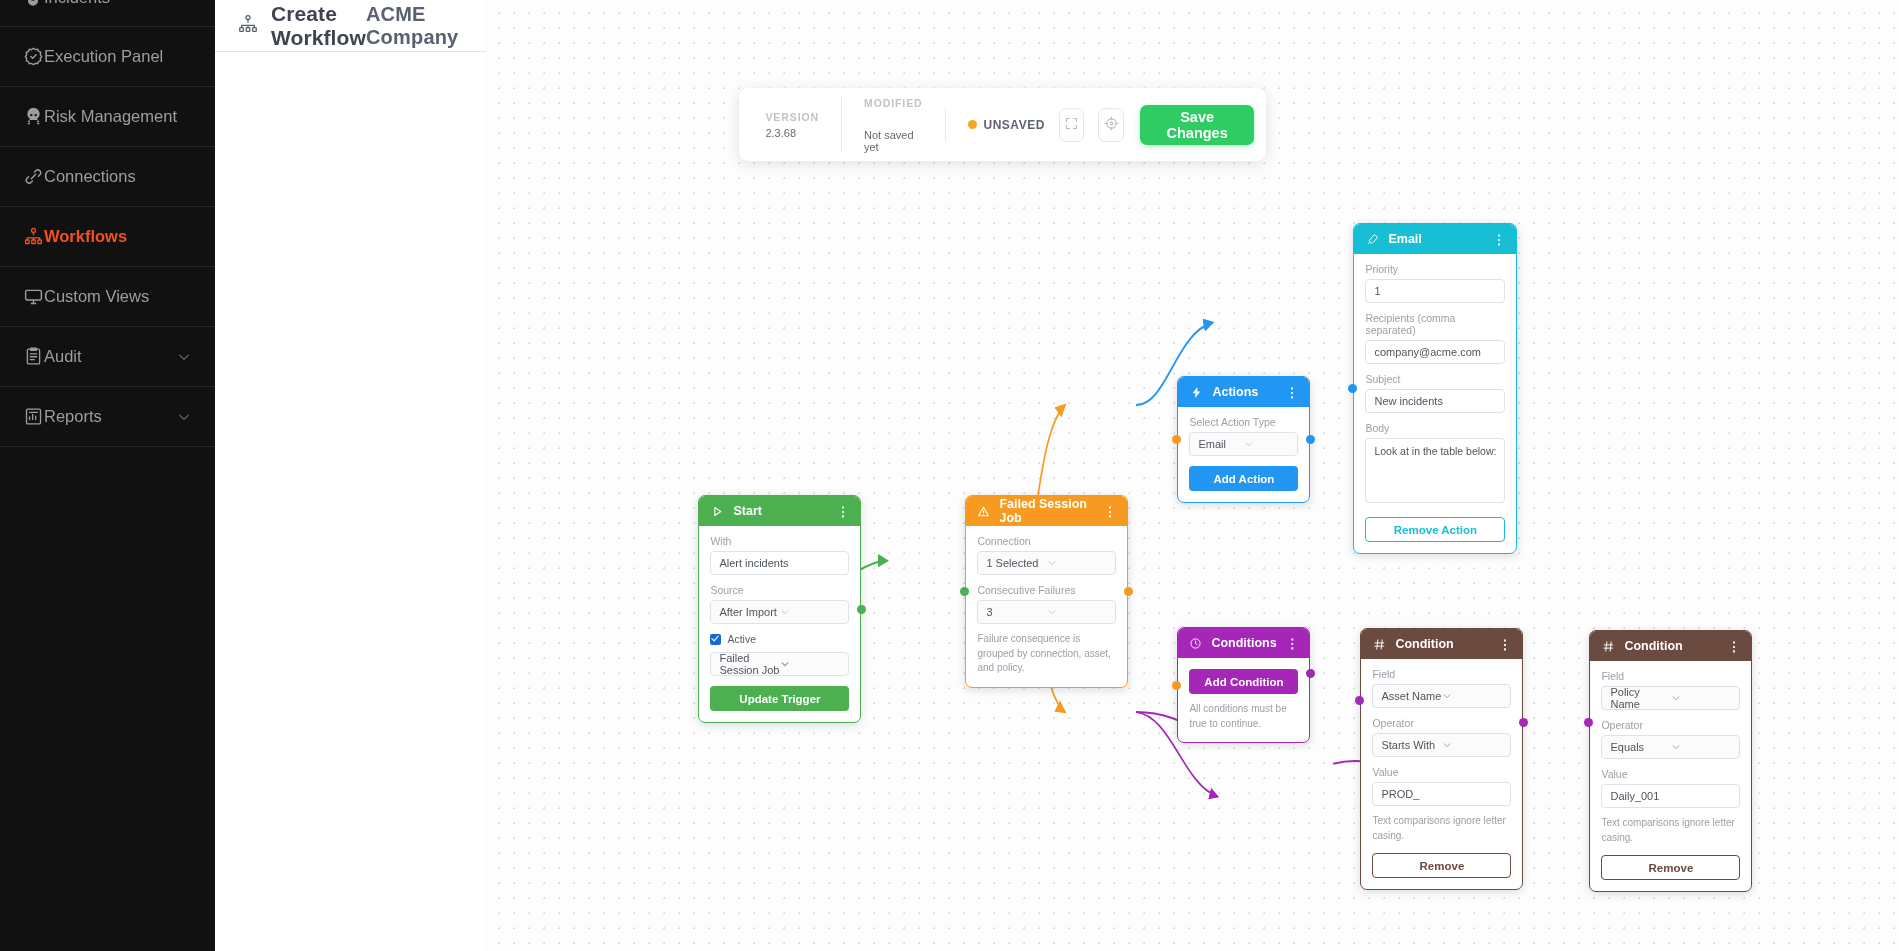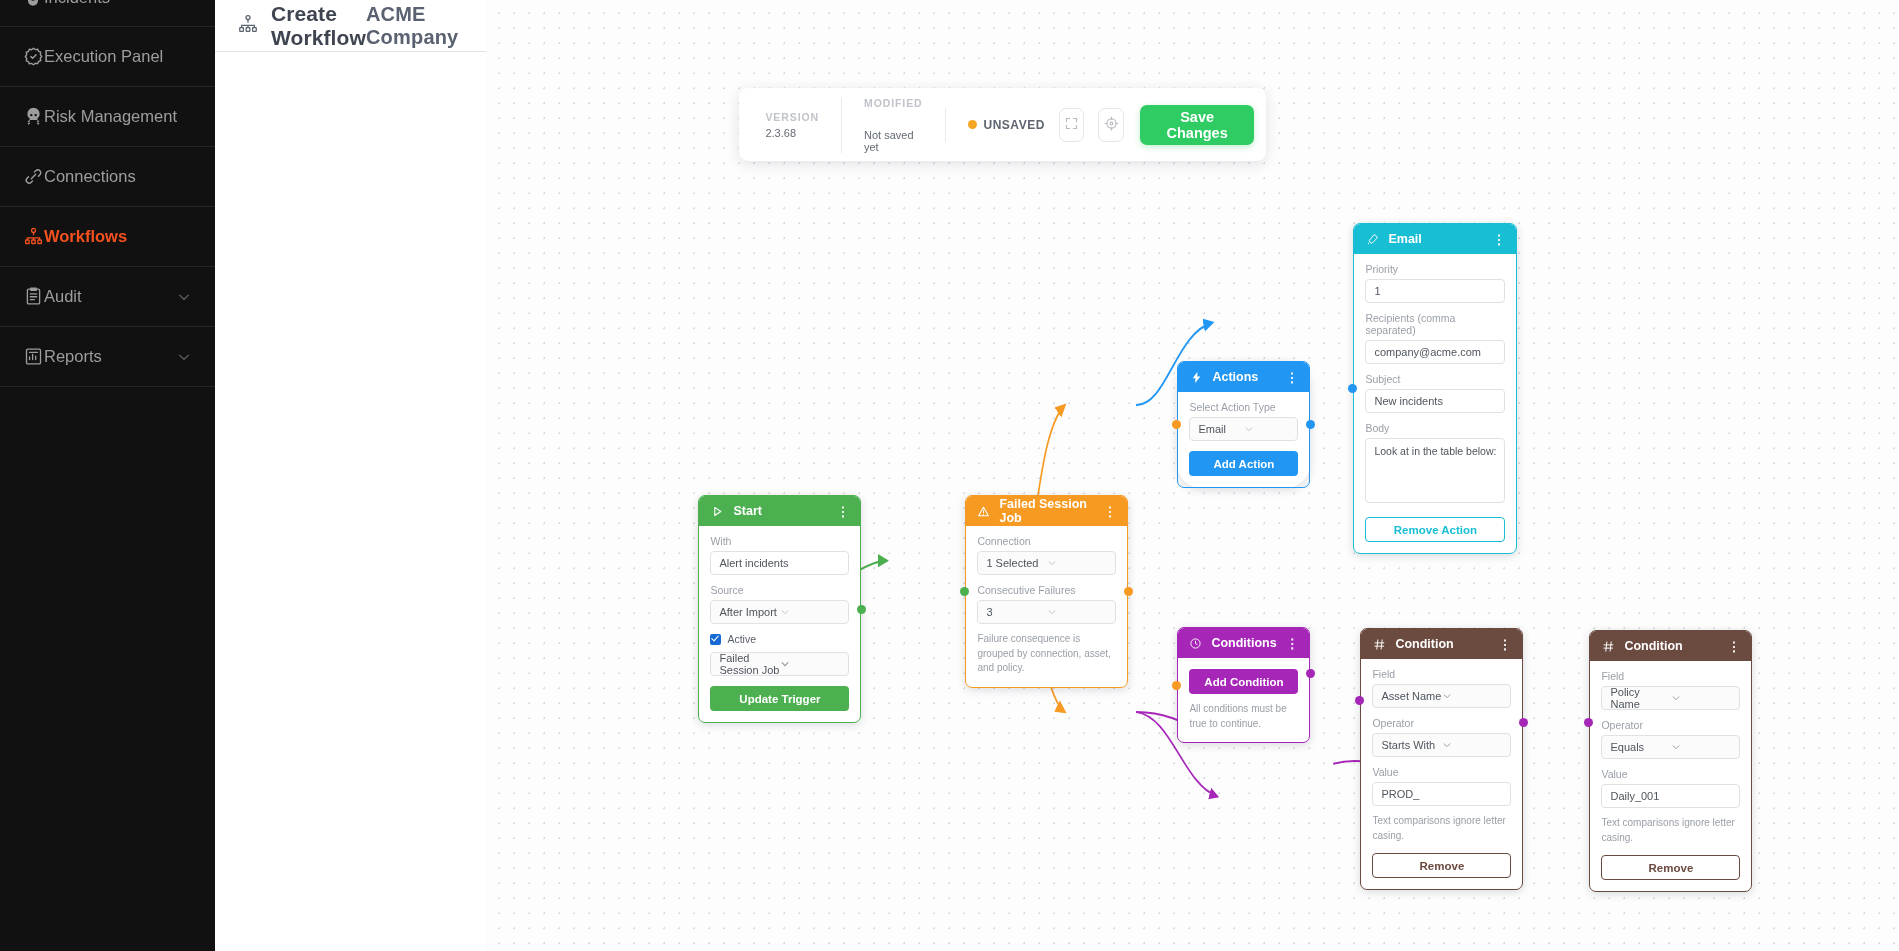--- a/index.html
+++ b/index.html
@@ -210,20 +210,29 @@
           <circle cx="12" cy="5" r="2.2"></circle>
             <rect x="3" y="16" width="4" height="4" rx=".6"></rect>
           <rect x="17" y="16" width="4" height="4" rx=".6"></rect>
             <rect x="10" y="16" width="4" height="4" rx=".6"></rect>
           <path d="M12 7.2v3.3M5 16v-2.5h14V16M12 13.5V16"></path>
           </svg>
       </span>
       <span class="nav-label">Workflows</span>
     </div>
 
+    <div class="nav-item">
+      <span class="nav-ico">
+        <svg viewBox="0 0 24 24" width="21" height="21" fill="none" stroke="#9d9d9d" stroke-width="1.6">
+          <rect x="3" y="5" width="18" height="11" rx="1.6"></rect>
+            <path d="M9 20h6M12 16v4"></path>
+          </svg>
+      </span>
+      <span class="nav-label">Custom Views</span>
+    </div>
 
     <div class="nav-item">
       <span class="nav-ico">
         <svg viewBox="0 0 24 24" width="21" height="21" fill="none" stroke="#9d9d9d" stroke-width="1.5">
           <rect x="5" y="3.5" width="14" height="17" rx="1.5"></rect>
             <path d="M9 2.5h6v2.5H9z" fill="#9d9d9d"></path>
           <path d="M8.3 9h7.4M8.3 12.3h7.4M8.3 15.6h4.6" stroke-linecap="round"></path>
           </svg>
       </span>
       <span class="nav-label">Audit</span>
@@ -401,21 +410,21 @@
                     <path d="M5 9l7 7 7-7"></path>
                   </svg></span>
             </div>
             <div class="hint">Failure consequence is grouped by connection, asset, and policy.</div>
           </div>
         </div>
         <span class="port in" style="background:#4caf50;"></span>
         <span class="port out"></span>
       </div>
 
-      <div class="node n-blue" style="left:691px; top:361px; width:133px;border-radius:24px;">
+      <div class="node n-blue" style="left:691px; top:376px; width:133px;">
         <div class="node-inner">
           <div class="node-head">
             <span class="hd-ico">
               <svg viewBox="0 0 24 24" width="13" height="13" fill="#fff">
                   <path d="M13.5 2L5 13.5h5L9.5 22 19 10h-5.4z"></path>
                 </svg>
             </span>
             <span>Actions</span>
             <span class="kebab">⋮</span>
           </div>

